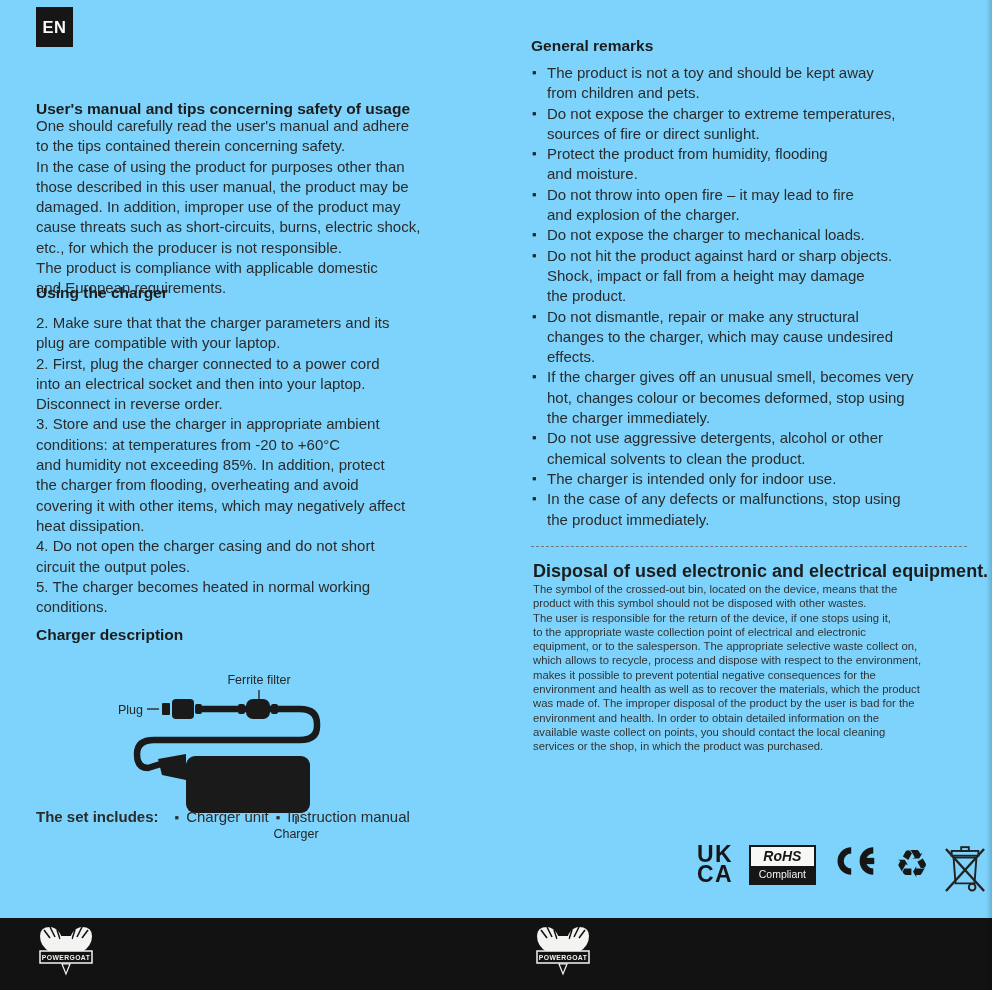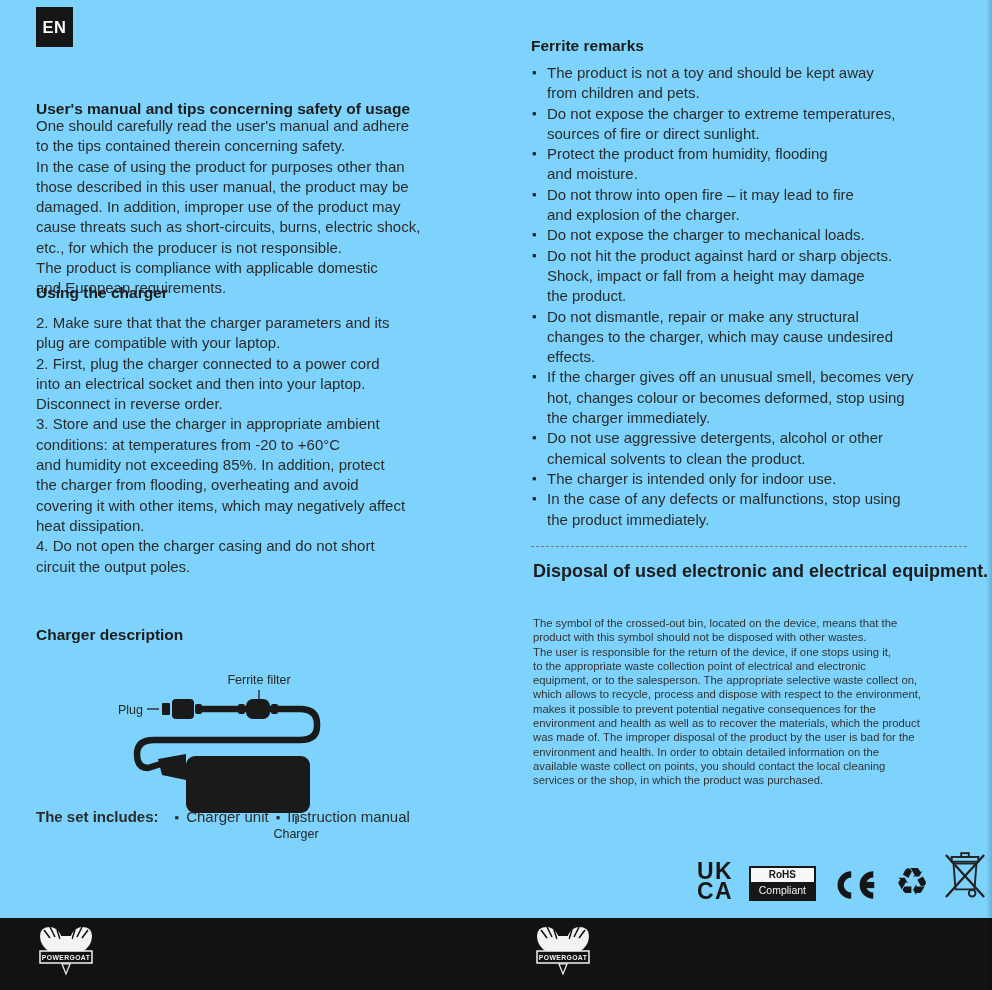--- a/index.html
+++ b/index.html
@@ -18,29 +18,29 @@
   .en-badge {
     left:36px; top:7px; width:37px; height:40px; background:#161616; color:#fafafa;
     font-size:16.5px; font-weight:700; letter-spacing:.5px;
     display:flex; align-items:center; justify-content:center;
   }
   .remarks { list-style:none; width:445px; }
   .remarks li { display:grid; grid-template-columns:15px 1fr; }
   .remarks .bullet { font-size:13px; line-height:20.3px; color:#222; }
   .divider { border-top:1.6px dashed #767676; }
   .small-h { font-size:18px; font-weight:700; color:#1c1c1c; }
-  .small-body { font-size:11.3px; line-height:14.3px; color:#333;margin-top:34px; }
+  .small-body { font-size:11.3px; line-height:14.3px; color:#333; }
   .set-line { font-size:15px; color:#2b2b2b; display:flex; align-items:baseline; }
   .set-line .lbl { font-weight:700; margin-right:9px; }
   .set-line .bullet { font-size:13px; margin:0 7px; }
   .diagram text { font-size:12.5px; fill:#262626; }
-  .marks { display:flex; align-items:flex-end; justify-content:space-between; width:288px; }
+  .marks { display:flex; align-items:flex-start; justify-content:space-between; width:288px; }
   .ukca { font-size:23px; line-height:19.5px; font-weight:800; letter-spacing:1.5px; color:#161616; }
   .rohs { width:67px; border:2.5px solid #161616; text-align:center; background:#f7f7f5; }
-  .rohs-top { font-size:10px; font-weight:700; color:#161616; padding:1px 0 2px; }
+  .rohs-top { font-size:14px; font-weight:700; color:#161616; padding:1px 0 2px;font-style:italic; }
   .rohs-bottom { background:#161616; color:#f4f4f2; font-size:10.5px; padding:2px 0 3px; }
   .recycle { font-size:38px; line-height:38px; color:#181818; font-family:"DejaVu Sans",sans-serif; }
   .footer-bar { left:0; top:918px; width:992px; height:72px; background:#121212; }
   .goat { position:absolute; top:5px; }
 </style>
 </head>
 <body>
 
 <div class="page">
 
@@ -65,20 +65,22 @@
 into an electrical socket and then into your laptop.
 Disconnect in reverse order.</div>
     <div class="pre">3. Store and use the charger in appropriate ambient
 conditions: at temperatures from -20 to +60°C
 and humidity not exceeding 85%. In addition, protect
 the charger from flooding, overheating and avoid
 covering it with other items, which may negatively affect
 heat dissipation.</div>
     <div class="pre">4. Do not open the charger casing and do not short
 circuit the output poles.</div>
+    <div class="pre">5. The charger becomes heated in normal working
+conditions.</div>
   </div>
 
   <h2 class="abs" style="left:36px; top:626px;">Charger description</h2>
 
   <svg class="abs diagram" style="left:36px; top:658px;" width="440" height="188" viewBox="0 0 440 188">
 
     <text x="223" y="26" text-anchor="middle">Ferrite filter</text>
     <line x1="223" y1="32" x2="223" y2="44" stroke="#333" stroke-width="1.5"></line>
 
     <text x="107" y="56" text-anchor="end">Plug</text>
@@ -103,21 +105,21 @@
   </svg>
 
   <div class="abs set-line" style="left:36px; top:808px;">
     <span class="lbl">The set includes:</span>
     <span class="bullet">▪</span>
     <span>Charger unit</span>
     <span class="bullet">▪</span>
     <span>Instruction manual</span>
   </div>
 
-  <h2 class="abs" style="left:531px; top:37px;">Ferrite remarks</h2>
+  <h2 class="abs" style="left:531px; top:37px;">General remarks</h2>
 
   <ul class="abs remarks body" style="left:532px; top:63px;">
     <li>
         <span class="bullet">▪</span>
         <span class="pre">The product is not a toy and should be kept away
 from children and pets.</span>
       </li>
     <li>
         <span class="bullet">▪</span>
         <span class="pre">Do not expose the charger to extreme temperatures,

